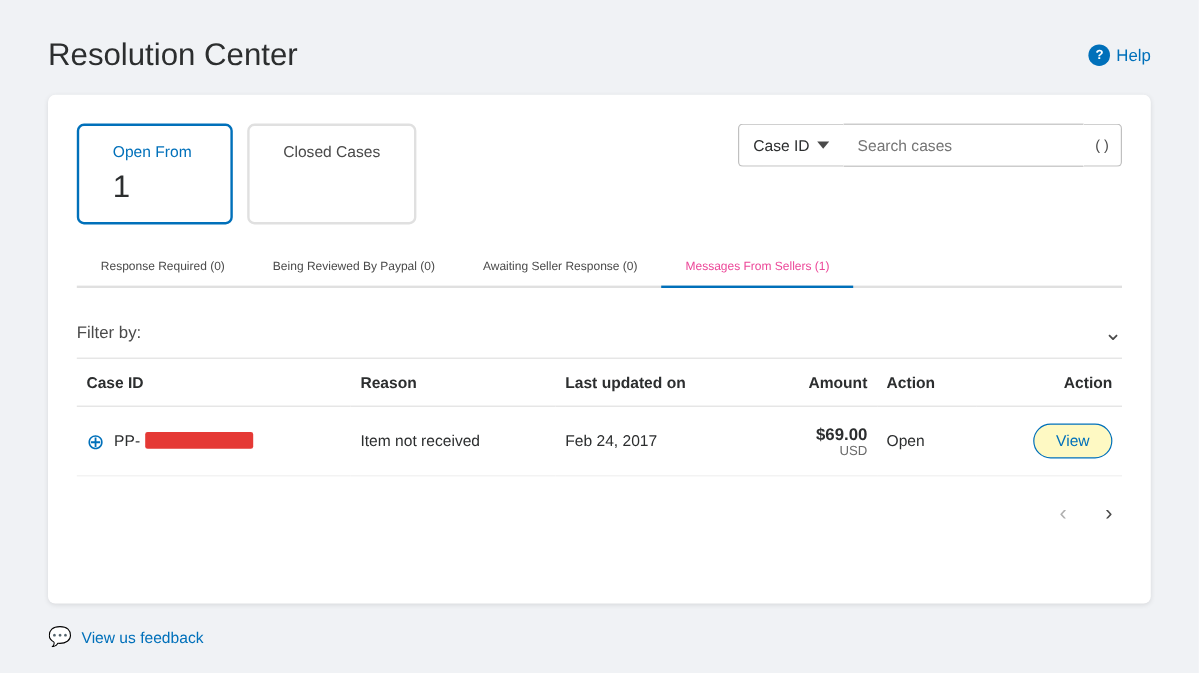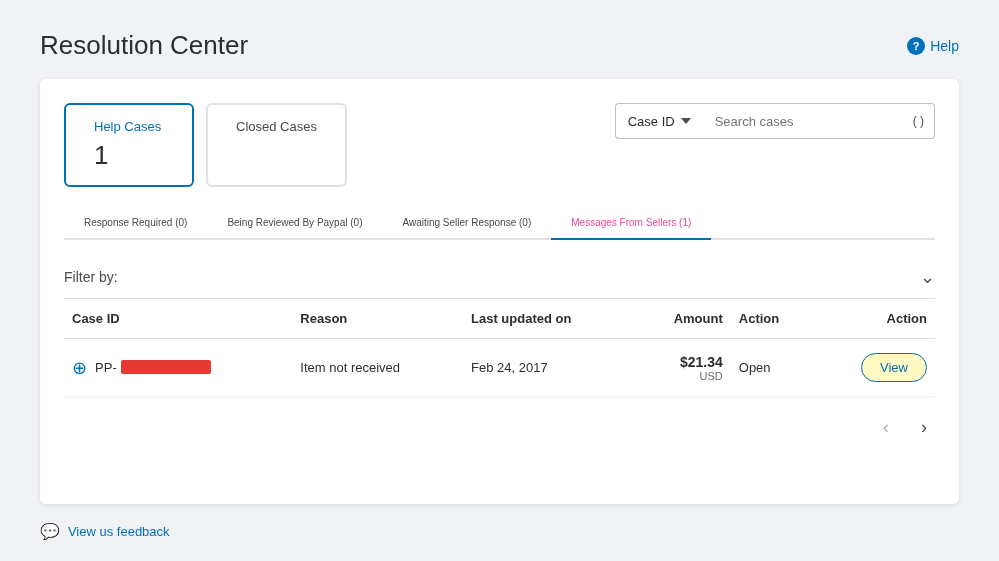--- a/index.html
+++ b/index.html
@@ -296,21 +296,21 @@
     <span class="help-icon">?</span>
     <span>Help</span>
   </a>
 </div>
 
 <div class="main-card">
 
   <div class="top-row">
     <div class="case-tabs">
       <div class="case-tab active">
-        <div class="case-tab-label">Help Cases</div>
+        <div class="case-tab-label">Open From</div>
         <div class="case-tab-count">1</div>
       </div>
       <div class="case-tab inactive">
         <div class="case-tab-label">Closed Cases</div>
         <div class="case-tab-count"></div>
       </div>
     </div>
     <div class="search-area">
       <div class="search-dropdown">
         <span>Case ID</span>
@@ -373,21 +373,21 @@
             <span class="plus-icon">⊕</span>
             <span class="case-id-text">
               <span class="case-id-prefix">PP-</span>
               <span class="case-id-redacted"></span>
             </span>
           </div>
         </td>
         <td>Item not received</td>
         <td>Feb 24, 2017</td>
         <td class="right amount-cell">
-          <div class="amount-value">$21.34</div>
+          <div class="amount-value">$69.00</div>
           <div class="amount-currency">USD</div>
         </td>
         <td>Open</td>
         <td class="right">
           <button class="view-btn">View</button>
         </td>
       </tr>
     </tbody>
   </table>
 

